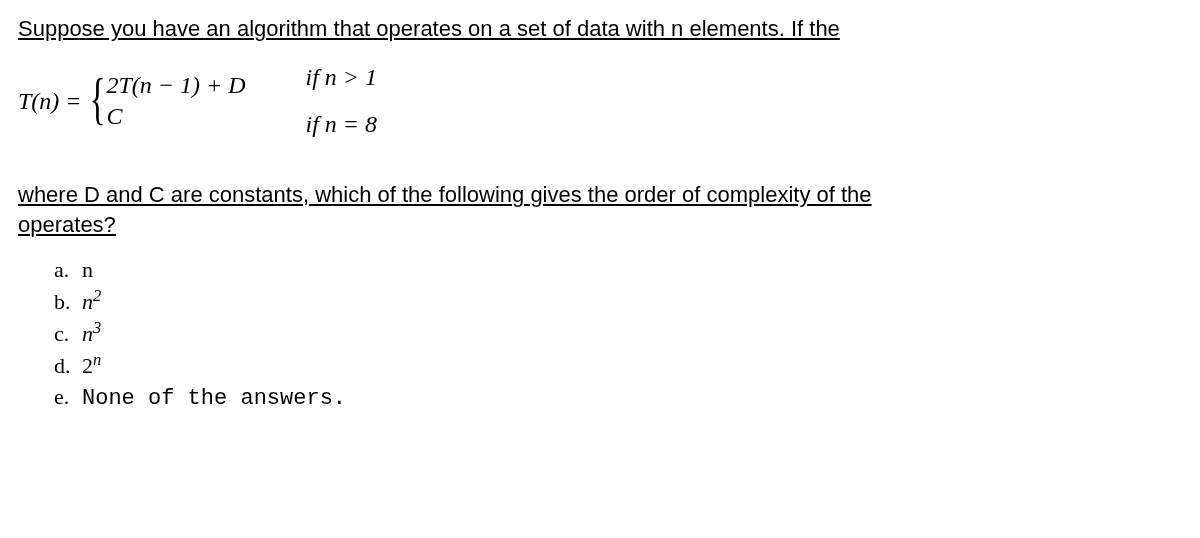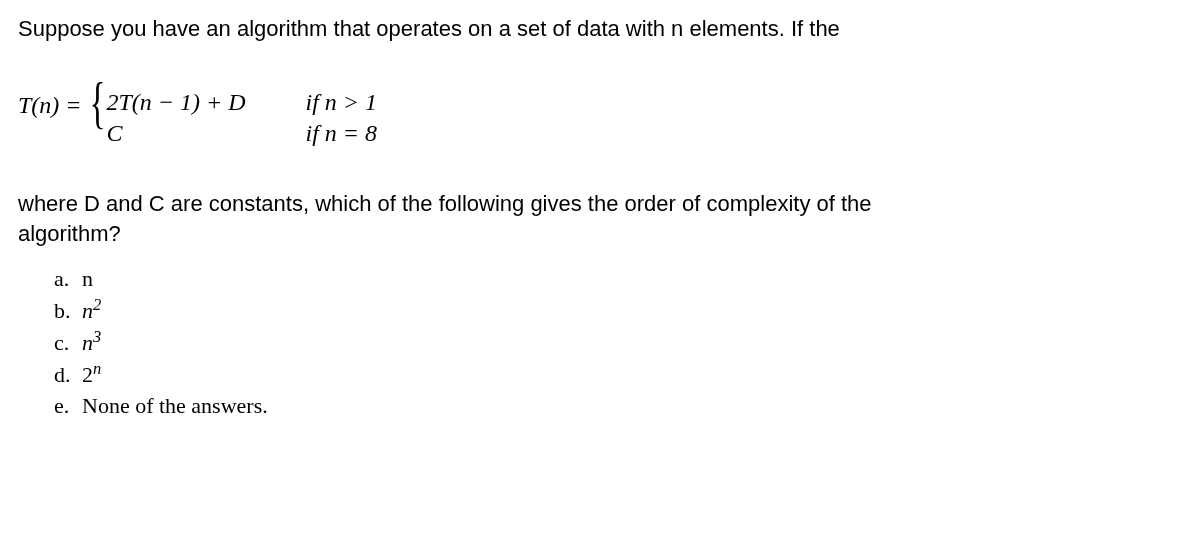--- a/index.html
+++ b/index.html
@@ -11,20 +11,21 @@
       font-family: Arial, Helvetica, sans-serif;
       font-size: 22px;
       color: #000;
       background: #fff;
       padding: 14px 18px;
       width: 1200px;
       line-height: 1.35;
     }
     .para {
       margin-bottom: 16px;
+      text-decoration: underline;
     }
     .formula-block {
       font-family: 'Cambria Math', 'Times New Roman', serif;
       font-style: italic;
       font-size: 24px;
       margin: 18px 0 40px 0;
       display: flex;
       align-items: center;
     }
     .lhs {
@@ -40,27 +41,27 @@
       display: inline-block;
       transform: scaleX(0.6);
       margin: 0 -4px 0 2px;
       position: relative;
       top: -2px;
     }
     .cases-col {
       display: inline-flex;
       flex-direction: column;
       justify-content: center;
-      margin-top: 25px;
     }
     .cases-col .row {
       line-height: 1.3;
     }
     .cond-col {
       margin-left: 60px;
+      gap: 16px;
     }
     .question-para {
       margin-top: 28px;
     }
     .options {
       list-style: none;
       padding-left: 36px;
       font-family: 'Times New Roman', Times, serif;
       font-size: 22px;
     }
@@ -101,21 +102,21 @@
     <span class="row">C</span>
   </span>
   <span class="cases-col cond-col">
     <span class="row">if n &gt; 1</span>
     <span class="row">if n = 8</span>
   </span>
 </div>
 
 <div class="para question-para">
   <span>where D and C are constants, which of the following gives the order of complexity of the</span><br>
-  <span>algorithm?</span>
+  <span>operates?</span>
 </div>
 
 <ul class="options">
   <li>
     <span class="opt-label">a.</span>
     <span class="opt-text">n</span>
   </li>
   <li>
     <span class="opt-label">b.</span>
     <span class="opt-text math"><span>n</span><sup>2</sup></span>
@@ -123,15 +124,15 @@
   <li>
     <span class="opt-label">c.</span>
     <span class="opt-text math"><span>n</span><sup>3</sup></span>
   </li>
   <li>
     <span class="opt-label">d.</span>
     <span class="opt-text math"><span style="font-style:normal">2</span><sup>n</sup></span>
   </li>
   <li>
     <span class="opt-label">e.</span>
-    <span class="opt-text" style="font-family:Liberation Serif, serif">None of the answers.</span>
+    <span class="opt-text" style="font-family:Liberation Mono, monospace">None of the answers.</span>
   </li>
 </ul>
 
 </body></html>

